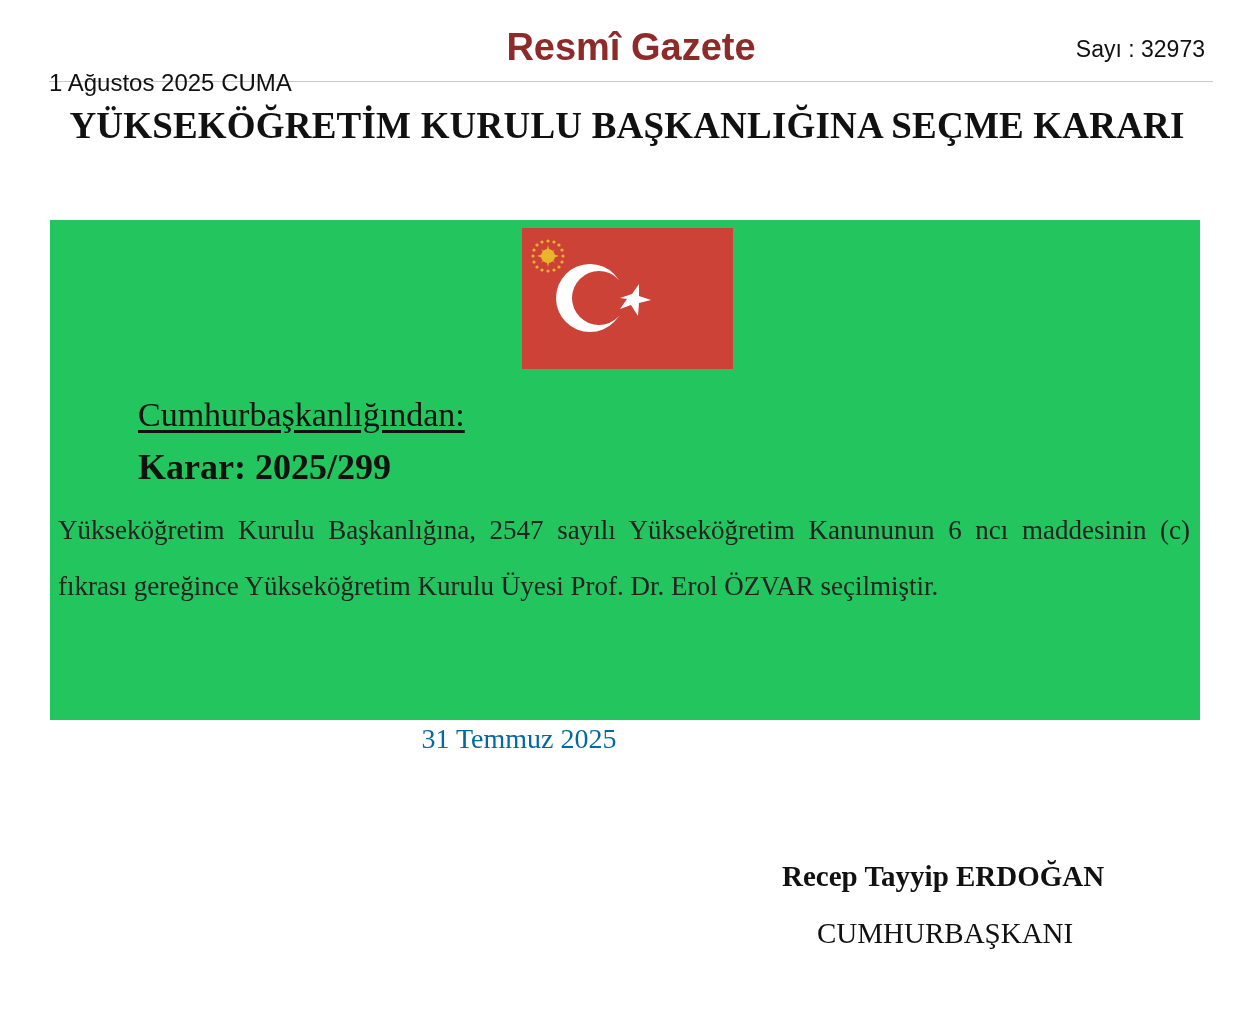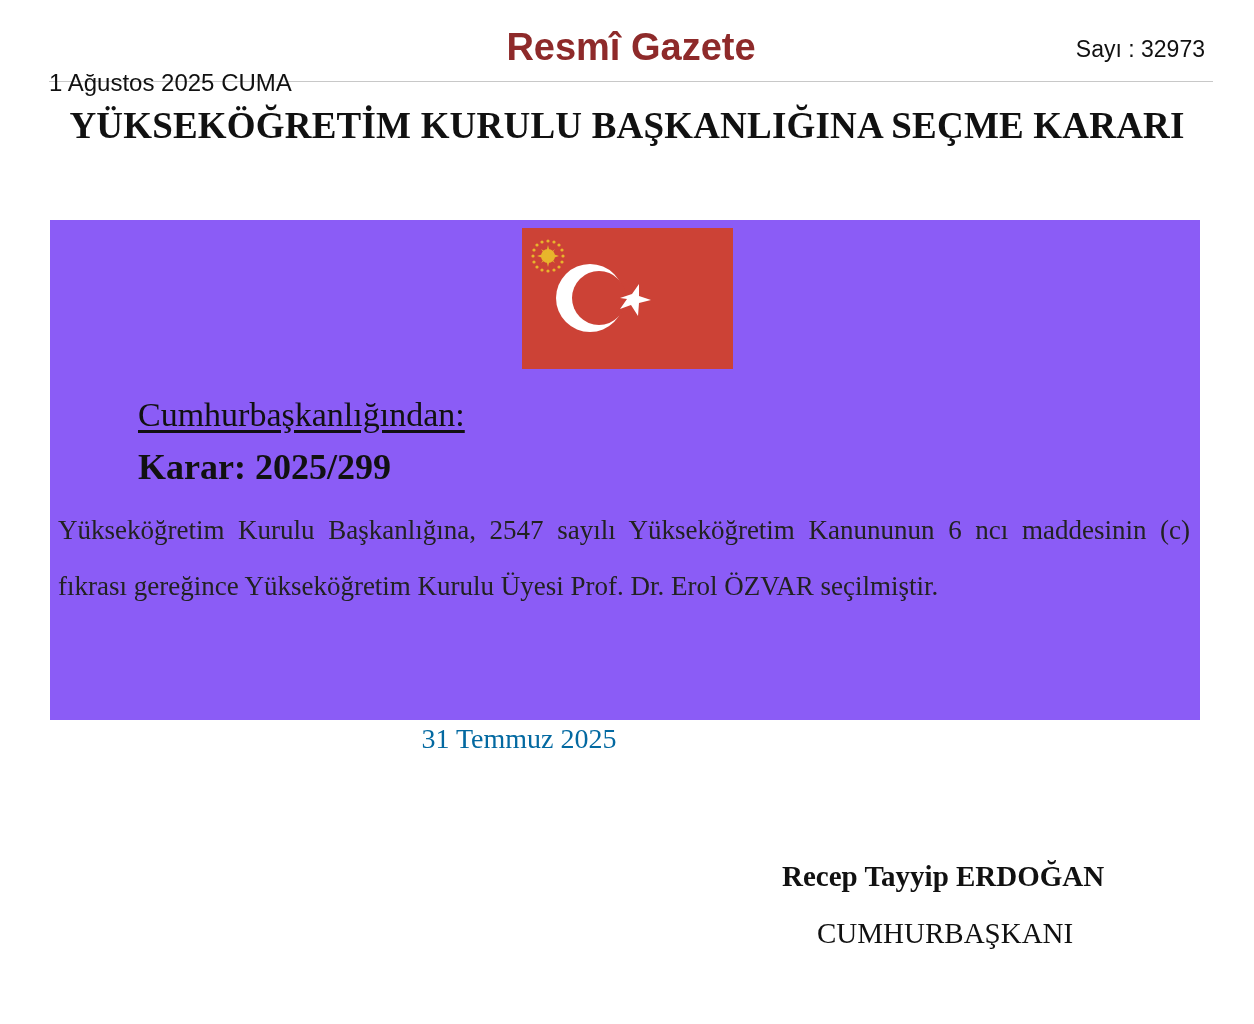--- a/index.html
+++ b/index.html
@@ -2,21 +2,21 @@
 <html><head>
 <meta charset="utf-8">
 <style>
   html, body { margin: 0; padding: 0; background: #ffffff; }
   body { width: 1254px; height: 1024px; position: relative; overflow: hidden; color: #111; }
   .header { position: absolute; left: 49px; top: 0; width: 1164px; height: 81px; border-bottom: 1px solid #c8c8c8; }
   .hdr-date { position: absolute; left: 0; top: 36px; font-family: "Liberation Sans", sans-serif; font-size: 24px; color: #111; margin-top: 33px; }
   .hdr-title { position: absolute; left: 0; right: 0; top: 26px; text-align: center; font-family: Liberation Sans, sans-serif; font-weight: bold; font-size: 38px; color: #8e2a2a; }
   .hdr-issue { position: absolute; right: 8px; top: 36px; font-family: "Liberation Sans", sans-serif; font-size: 23px; color: #111; }
   .doc-title { position: absolute; left: 0; width: 1254px; top: 104px; text-align: center; font-family: "Liberation Serif", serif; font-weight: bold; font-size: 37px; color: #111; letter-spacing: 0.2px; }
-  .scan { position: absolute; left: 50px; top: 220px; width: 1150px; height: 500px; background: #8b5cf6; }
+  .scan { position: absolute; left: 50px; top: 220px; width: 1150px; height: 500px; background: #22c55e; }
   .flag { position: absolute; left: 472px; top: 8px; width: 211px; height: 141px; background: #cc4236; }
   .flag svg { position: absolute; left: 0; top: 0; }
   .issuer { position: absolute; left: 88px; top: 176px; font-family: "Liberation Serif", serif; font-size: 34px; text-decoration: underline; text-underline-offset: 4px; color: #111; }
   .decision { position: absolute; left: 88px; top: 226px; font-family: "Liberation Serif", serif; font-weight: bold; font-size: 36px; color: #111; }
   .body-text { position: absolute; left: 8px; top: 282px; width: 1132px; font-family: "Liberation Serif", serif; font-size: 27px; line-height: 56px; text-align: justify; color: #222; }
   .sign-date { position: absolute; left: 0; width: 1038px; top: 723px; text-align: center; font-family: "Liberation Serif", serif; font-size: 28px; color: #0369a1; }
   .signer-name { position: absolute; left: 782px; top: 860px; font-family: "Liberation Serif", serif; font-weight: bold; font-size: 29px; color: #111; }
   .signer-title { position: absolute; left: 817px; top: 917px; font-family: "Liberation Serif", serif; font-size: 29px; color: #111; }
 </style>
 </head>

